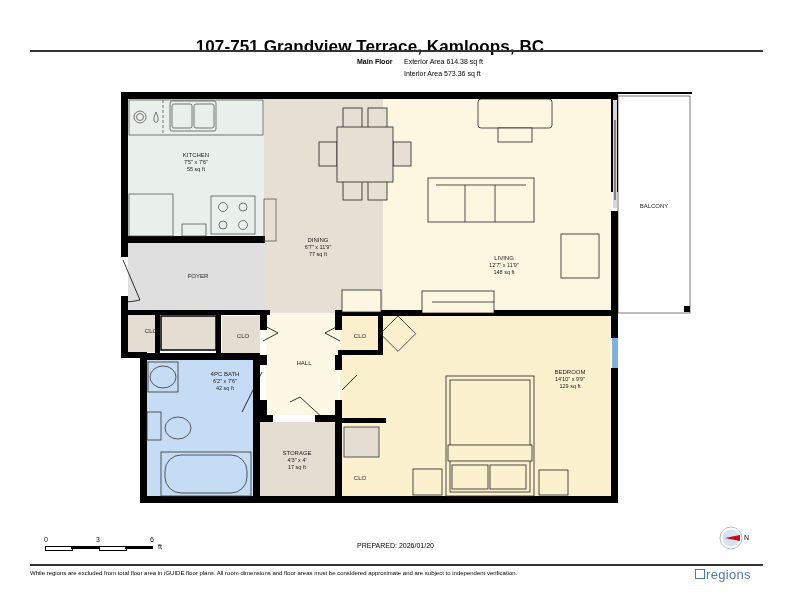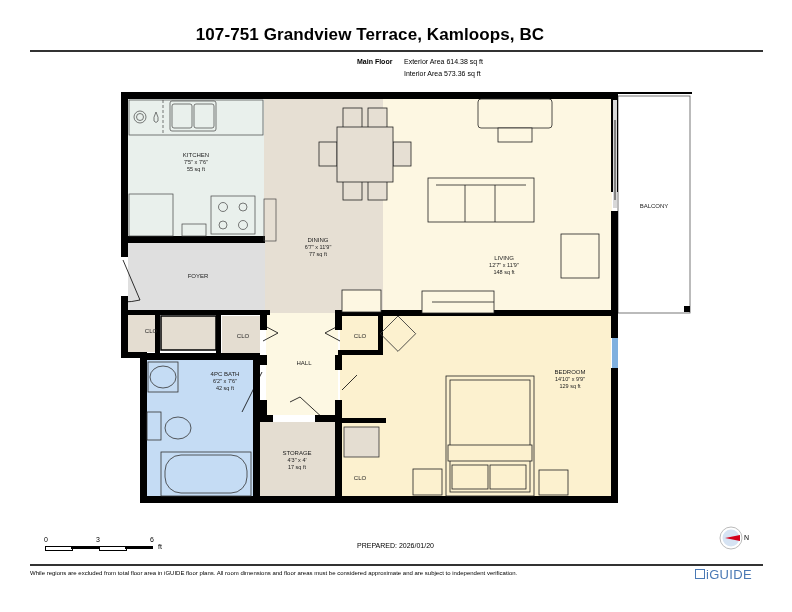--- a/index.html
+++ b/index.html
@@ -1,17 +1,17 @@
 <!DOCTYPE html>
 <html><head>
 <meta charset="utf-8">
 <style>
   html, body { margin: 0; padding: 0; background: #ffffff; }
   body { width: 792px; height: 612px; position: relative; overflow: hidden; font-family: "Liberation Sans", sans-serif; color: #000; }
-  .title { position: absolute; left: 0; top: 25px; width: 740px; text-align: center; font-weight: bold; font-size: 17px; letter-spacing: 0.1px; }
+  .title { position: absolute; left: 0; top: 37px; width: 740px; text-align: center; font-weight: bold; font-size: 17px; letter-spacing: 0.1px; }
   .title-rule { position: absolute; left: 30px; top: 50px; width: 733px; height: 2px; background: #333; }
   .floor-label { position: absolute; left: 357px; top: 58px; font-size: 7px; font-weight: bold; }
   .area-ext { position: absolute; left: 404px; top: 58px; font-size: 7px; }
   .area-int { position: absolute; left: 404px; top: 70px; font-size: 7px; }
   .plan { position: absolute; left: 0; top: 0; width: 792px; height: 612px; }
   .room-label { position: absolute; font-size: 5.5px; text-align: center; line-height: 7px; color: #222; }
   .room-label .n { font-size: 6px; }
   .scale { position: absolute; left: 44px; top: 536px; }
   .scale-tick { position: absolute; font-size: 7px; top: 0; }
   .scale-bar { position: absolute; top: 10px; height: 3px; }
@@ -227,13 +227,13 @@
   <svg width="34" height="26" viewBox="0 0 34 26">
     <circle cx="12" cy="12" r="11" fill="#fff" stroke="#bbb" stroke-width="1"></circle>
     <circle cx="12" cy="12" r="8.5" fill="#d6e3f3"></circle>
     <path d="M6 12 L21 9 L21 15Z" fill="#d4001a"></path>
   </svg>
   <span style="position:absolute;left:25px;top:8px;font-size:7px;">N</span>
 </div>
 
 <div class="bottom-rule"></div>
 <div class="disclaimer">While regions are excluded from total floor area in iGUIDE floor plans. All room dimensions and floor areas must be considered approximate and are subject to independent verification.</div>
-<div class="brand"><span class="box"></span><span>iGUIDE</span></div>
+<div class="brand"><span class="box"></span><span>regions</span></div>
 
 </body></html>

